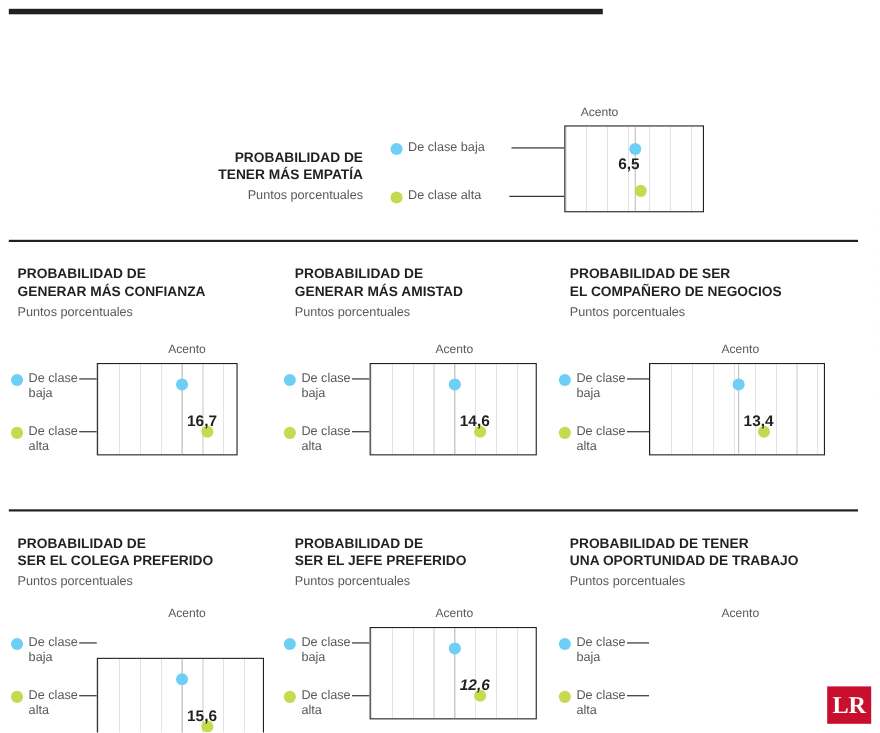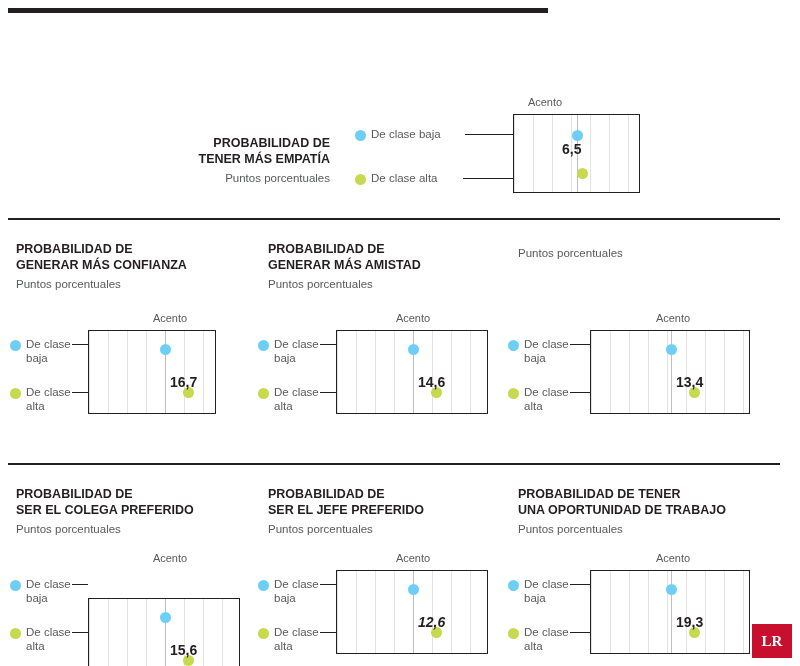--- a/index.html
+++ b/index.html
@@ -85,21 +85,21 @@
   .source {
     position: absolute; right: 2px; top: 372px;
     font-size: 9px; color: #808285;
     transform-origin: right top;
     transform: rotate(90deg) translateY(-100%);
     white-space: nowrap;
   }
   .logo {
     position: absolute; right: 8px; bottom: 8px;
     width: 40px; height: 34px; background: #c8102e;
-    color: #ffffff; font-weight: bold; font-size: 15px;
+    color: #ffffff; font-weight: bold; font-size: 22px;
     display: flex; align-items: center; justify-content: center;
     font-family: "Liberation Serif", serif;
   }
 </style>
 </head>
 <body>
 
 <div id="root">
 
   <div class="top-rule"></div>
@@ -183,20 +183,22 @@
     <div class="leader" style="left:62px; top:80px; width:16px;"></div>
     <div class="plot" style="left:78px; top:18px; width:152px; height:84px;">
       <div class="midline" style="left:76px;"></div>
       <div class="dot low" style="left:76px; top:18px;"></div>
       <div class="dot high" style="left:99px; top:61px;"></div>
       <div class="value" style="left:81px; top:43px;">14,6</div>
     </div>
   </div>
 
   <div class="panel" style="left:518px; top:242px; width:250px;">
+    <div class="panel-title">PROBABILIDAD DE SER
+EL COMPAÑERO DE NEGOCIOS</div>
     <div class="panel-sub">Puntos porcentuales</div>
   </div>
   <div class="plotwrap" style="left:508px; top:312px; width:250px; height:110px;">
     <div class="axis-label" style="left:110px; top:0; width:110px;">Acento</div>
     <div class="leg" style="left:0px; top:26px;">
       <span class="bullet low"></span>
       <span class="txt">De clase
 baja</span>
     </div>
     <div class="leader" style="left:62px; top:32px; width:20px;"></div>
@@ -282,24 +284,18 @@
       <span class="txt">De clase
 baja</span>
     </div>
     <div class="leader" style="left:62px; top:32px; width:20px;"></div>
     <div class="leg" style="left:0px; top:74px;">
       <span class="bullet high"></span>
       <span class="txt">De clase
 alta</span>
     </div>
     <div class="leader" style="left:62px; top:80px; width:20px;"></div>
-    <div class="plot" style="left:82px; top:18px; width:160px; height:84px;">
-      <div class="midline" style="left:80px;"></div>
-      <div class="dot low" style="left:80px; top:18px;"></div>
-      <div class="dot high" style="left:103px; top:61px;"></div>
-      <div class="value" style="left:85px; top:43px;">19,3</div>
-    </div>
   </div>
 
   <div class="source">Fuente: Universidad de los Andes / Gráfico LR-GR</div>
   <div class="logo">LR</div>
 
 </div>
 
 </body></html>

